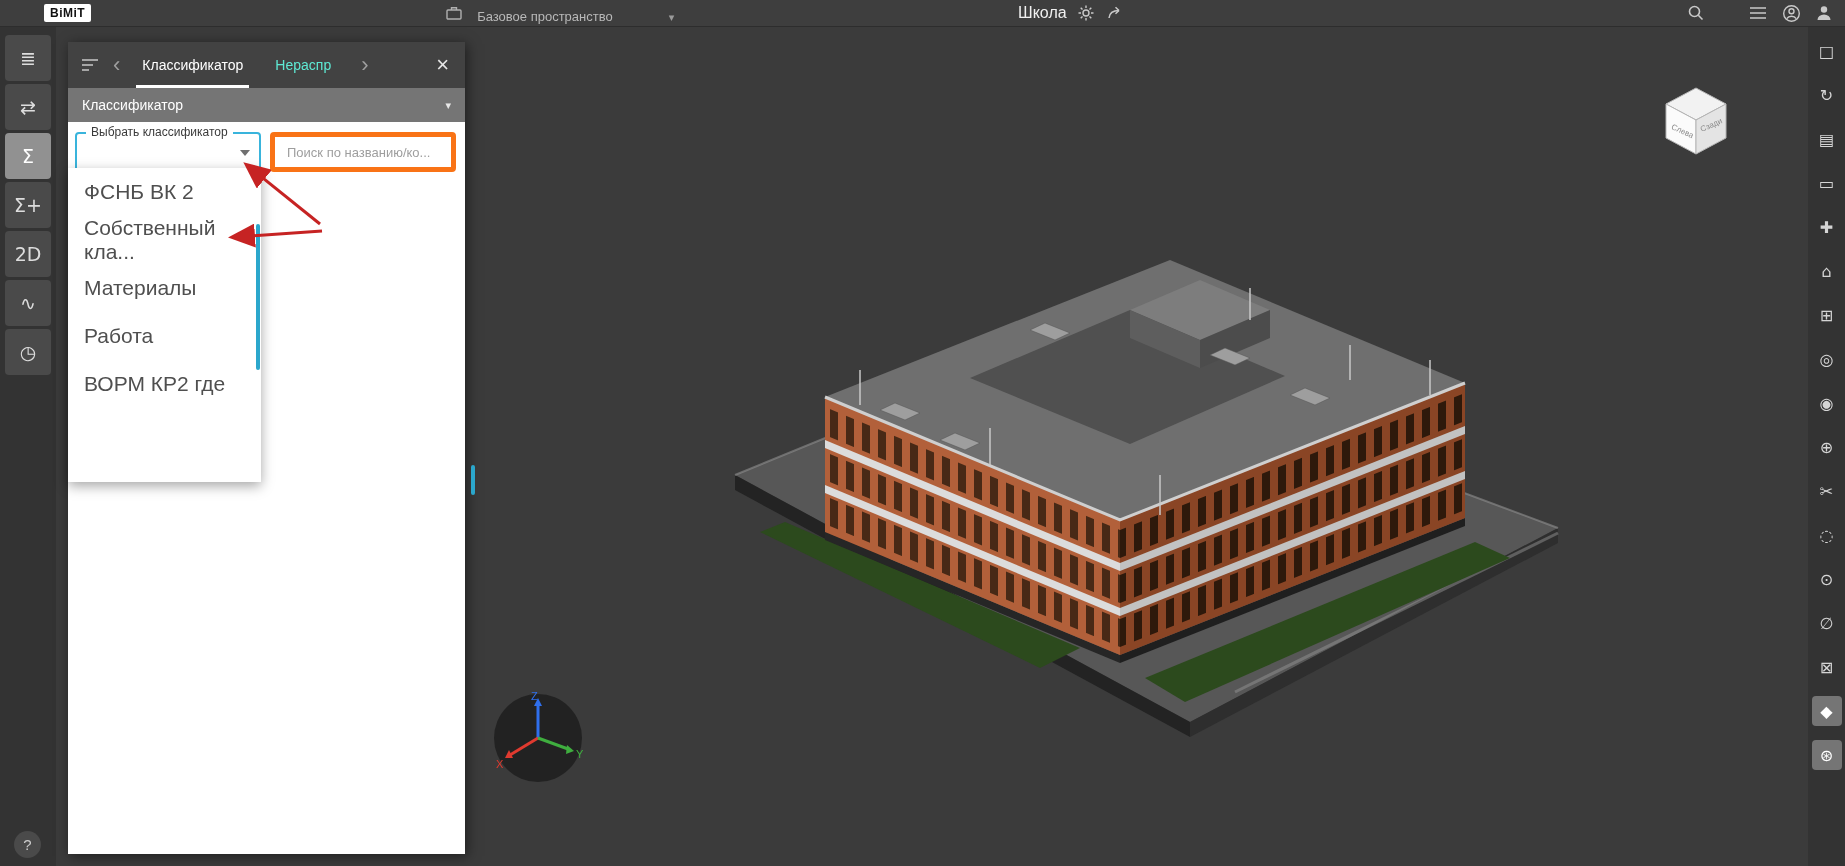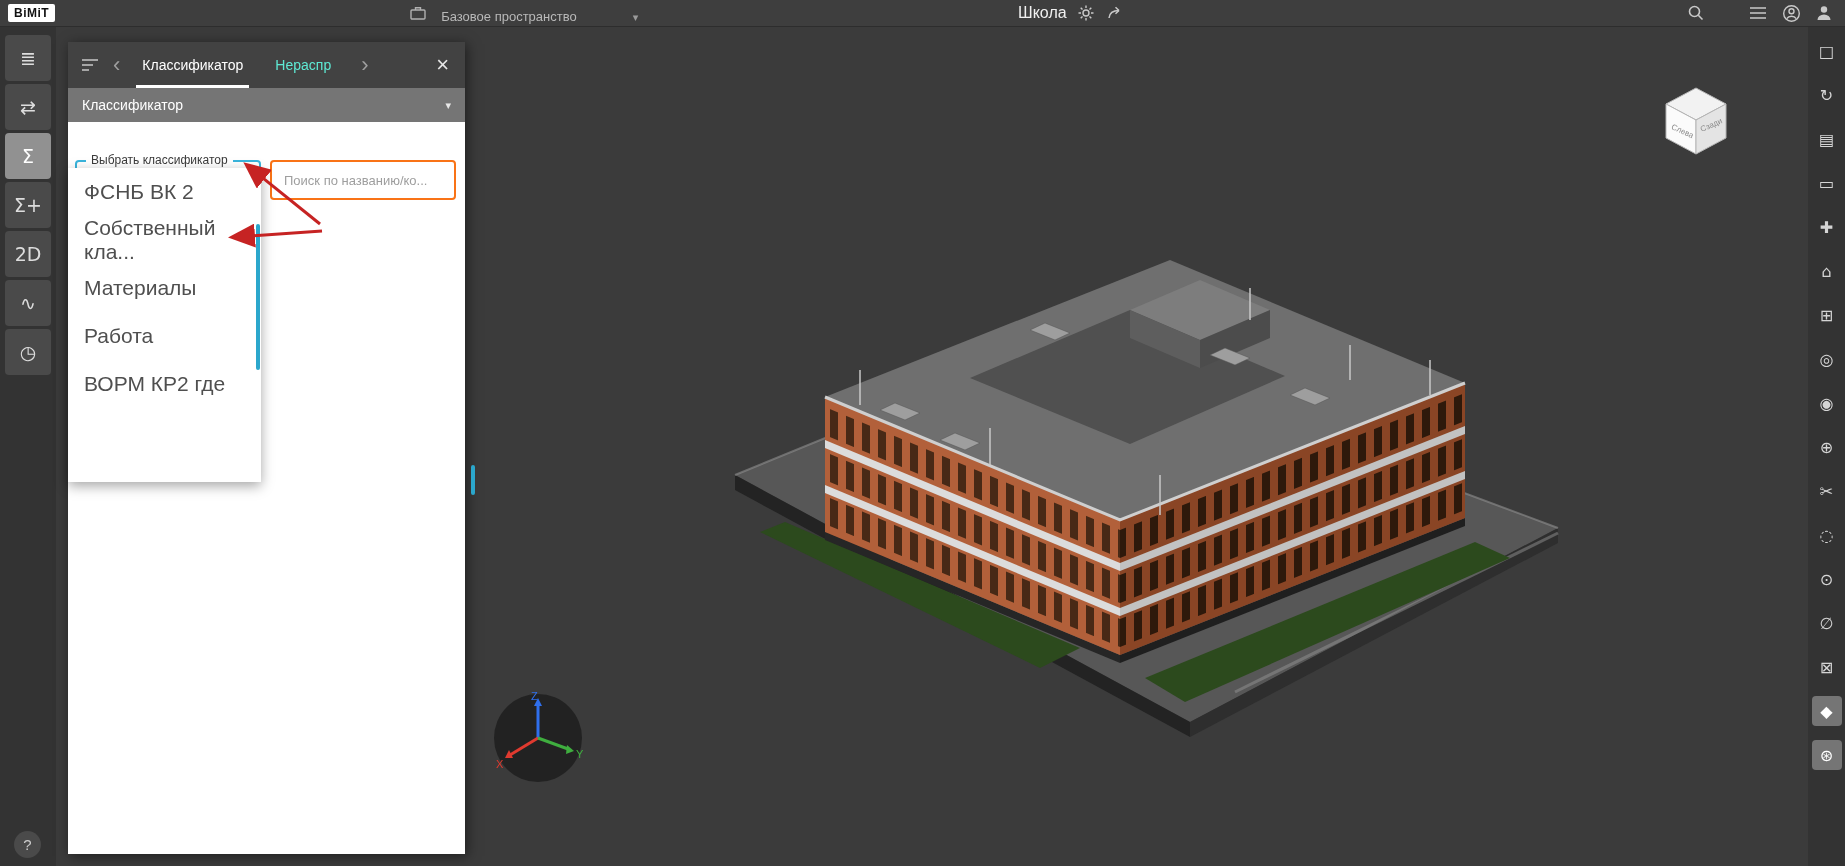--- a/index.html
+++ b/index.html
@@ -1,20 +1,20 @@
 <!DOCTYPE html>
 <html><head>
 <meta charset="utf-8">
 <style>
   html,body{margin:0;padding:0;background:#222;}
   body{font-family:"Liberation Sans","DejaVu Sans",sans-serif;}
   #app{position:relative;width:1845px;height:866px;overflow:hidden;background:#3b3b3b;}
 
   
-  .topbar{position:absolute;top:0;left:0;right:0;height:26px;background:#3e3e3e;border-bottom:1px solid #2d2d2d;display:flex;align-items:center;z-index:40;}
+  .topbar{position:absolute;top:0;left:0;right:0;height:26px;background:#3e3e3e;border-bottom:1px solid #2d2d2d;display:flex;align-items:center;z-index:40;padding-left:36px;}
   .logo{margin-left:8px;background:#fff;color:#111;font-weight:700;font-size:12px;line-height:16px;padding:1px 6px;border-radius:2px;letter-spacing:.5px;}
   .workspace{display:flex;align-items:flex-end;margin-left:352px;color:#b8b8b8;font-size:13px;cursor:pointer;}
   .workspace .ws-label{margin-left:12px;}
   .workspace .ws-caret{margin-left:56px;color:#9a9a9a;font-size:11px;}
   .center-group{position:absolute;left:1018px;top:0;height:26px;display:flex;align-items:center;gap:8px;}
   .vp-title{color:#f0f0f0;font-size:16px;}
   .topbar-right{margin-left:auto;display:flex;align-items:center;margin-right:10px;}
   .tb-icon{display:flex;align-items:center;justify-content:center;width:22px;height:22px;cursor:pointer;}
   .tb-icon svg{display:block;}
   .gap-lg{margin-left:40px;}
@@ -43,25 +43,25 @@
   .panel-header{height:46px;background:#424242;display:flex;align-items:center;color:#c7c7c7;}
   .ph-menu{margin-left:13px;display:flex;align-items:center;cursor:pointer;}
   .ph-chevron{font-size:22px;line-height:22px;color:#9e9e9e;cursor:pointer;padding:0 6px;margin-left:8px;}
   .tab{font-size:14px;padding:0 16px;height:100%;display:flex;align-items:center;position:relative;color:#5eead4;white-space:nowrap;cursor:pointer;}
   .tab.active{color:#fff;}
   .tab.active::after{content:"";position:absolute;left:10px;right:10px;bottom:0;height:3px;background:#fff;}
   .tab.truncate{max-width:78px;overflow:hidden;}
   .ph-close{margin-left:auto;margin-right:10px;color:#e6e6e6;font-size:22px;cursor:pointer;padding:0 6px;}
   .section-bar{height:34px;background:#757575;color:#fff;display:flex;align-items:center;font-size:14px;padding:0 14px;cursor:pointer;}
   .section-bar .sb-caret{margin-left:auto;font-size:11px;color:#e8e8e8;}
-  .form-row{position:relative;height:70px;margin-top:28px;}
+  .form-row{position:relative;height:70px;}
   .select-box{position:absolute;left:7px;top:10px;width:186px;height:40px;border:2px solid #39b4dc;border-radius:4px;box-sizing:border-box;cursor:pointer;background:#fff;}
   .select-label{position:absolute;top:-9px;left:9px;background:#fff;padding:0 5px;font-size:12px;color:#3a3a3a;white-space:nowrap;}
   .select-caret{position:absolute;right:9px;top:16px;width:0;height:0;border-left:5px solid transparent;border-right:5px solid transparent;border-top:6px solid #6f6f6f;}
-  .search-box{position:absolute;left:202px;top:10px;width:186px;height:40px;border:2px solid #f97316;border-radius:4px;box-sizing:border-box;display:flex;align-items:center;background:#fff;}
+  .search-box{position:absolute;left:202px;top:10px;width:186px;height:40px;border:5px solid #f97316;border-radius:4px;box-sizing:border-box;display:flex;align-items:center;background:#fff;}
   .search-box input{border:none;outline:none;font-size:13px;color:#333;width:100%;padding:0 12px;background:transparent;font-family:"Liberation Sans","DejaVu Sans",sans-serif;}
   .search-box input::placeholder{color:#9e9e9e;}
   .dropdown{position:absolute;left:0;top:126px;width:193px;height:314px;background:#fff;box-shadow:0 4px 12px rgba(0,0,0,.35);overflow:hidden;z-index:6;}
   .dd-item{height:48px;display:flex;align-items:center;padding-left:16px;font-size:21px;color:#4f4f4f;cursor:pointer;}
   .dd-scroll{position:absolute;right:1px;top:56px;height:146px;width:4px;background:#2ba7cc;border-radius:2px;cursor:pointer;}
   .panel-scroll{position:absolute;left:471px;top:465px;width:4px;height:30px;background:#2ba7cc;border-radius:2px;z-index:36;cursor:pointer;}
 
   
   .arrows{position:absolute;inset:0;z-index:60;pointer-events:none;}
 </style>

